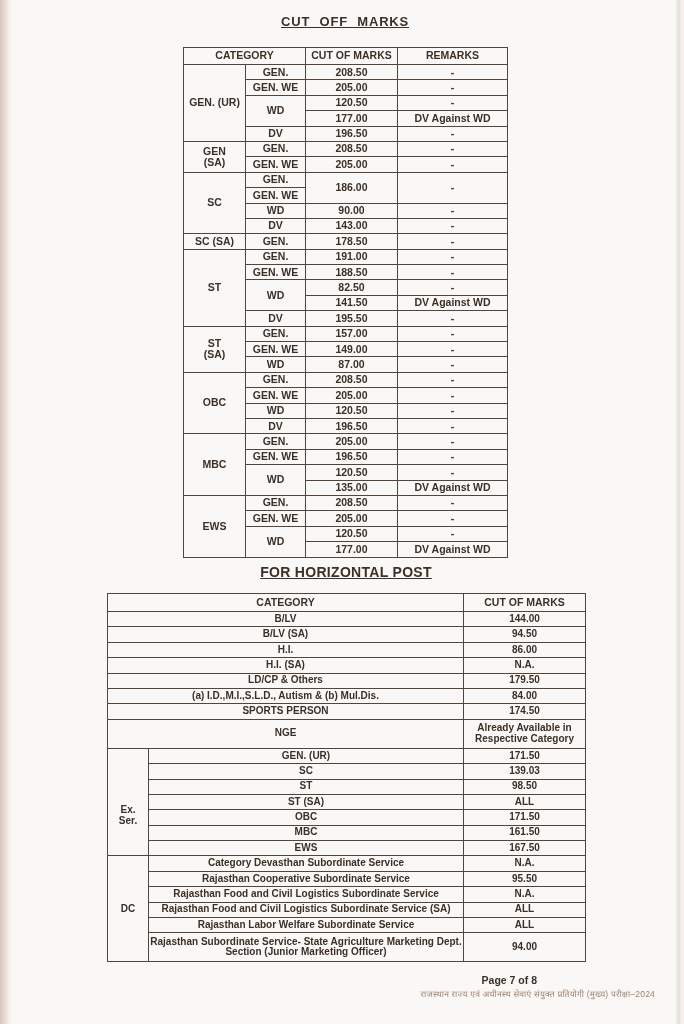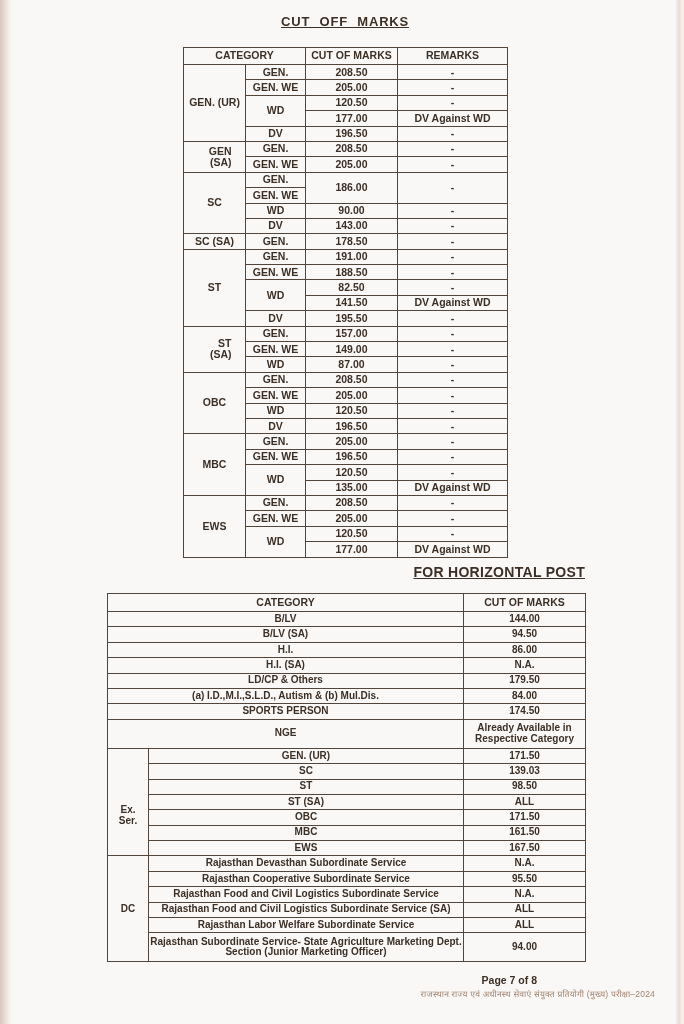--- a/index.html
+++ b/index.html
@@ -19,38 +19,38 @@
     position:absolute; right:0; top:0; width:9px; height:1024px;
     background:linear-gradient(to right,#faf8f6 0%, #e8dcd6 45%, #f6efeb 70%, #f3ece8 100%);
   }
   .doc-title {
     position:absolute; left:183px; width:324px; top:14px;
     text-align:center; font-size:13px; letter-spacing:0.8px; word-spacing:5px;
     text-decoration:underline;
   }
   .section-title {
     position:absolute; left:107px; width:478px; top:564px;
-    text-align:right; font-size:14px; letter-spacing:0.3px;
+    text-align:center; font-size:14px; letter-spacing:0.3px;
     text-decoration:underline;
   }
   table { border-collapse:collapse; table-layout:fixed; position:absolute; }
   td, th {
     border:1px solid #54453a; text-align:center; vertical-align:middle;
     padding:0 1px; overflow:hidden; line-height:1.08;
   }
   .t1 { left:183px; top:47px; width:324px; font-size:10.5px; }
   .t1 tr { height:15.4px; }
   .t1 tr.hdr { height:17px; }
   .t1 th { font-size:10.5px; }
   .t2 { left:107px; top:593px; width:478px; font-size:10px; }
   .t2 tr { height:15.4px; }
   .t2 tr.hdr { height:18px; }
   .t2 tr.tall { height:29px; }
   .t2 th { font-size:10.5px; }
-  .narrow { display:inline-block; width:34px;text-align:right; }
+  .narrow { display:inline-block; width:34px; }
   .narrow2 { display:inline-block; width:26px;margin-top:28px; }
   .page-label {
     position:absolute; left:107px; width:430px; top:974px;
     text-align:right; font-size:10.5px;
   }
   .exam-footer {
     position:absolute; right:29px; top:988px;
     font-size:8.5px; font-weight:normal; color:#a08270; letter-spacing:0.2px;
   }
 </style>
@@ -310,21 +310,21 @@
   <tr>
     <td>MBC</td>
     <td>161.50</td>
   </tr>
   <tr>
     <td>EWS</td>
     <td>167.50</td>
   </tr>
   <tr>
     <td rowspan="6">DC</td>
-    <td>Rajasthan Devasthan Subordinate Service</td>
+    <td>Category Devasthan Subordinate Service</td>
     <td>N.A.</td>
   </tr>
   <tr>
     <td>Rajasthan Cooperative Subordinate Service</td>
     <td>95.50</td>
   </tr>
   <tr>
     <td>Rajasthan Food and Civil Logistics Subordinate Service</td>
     <td>N.A.</td>
   </tr>

